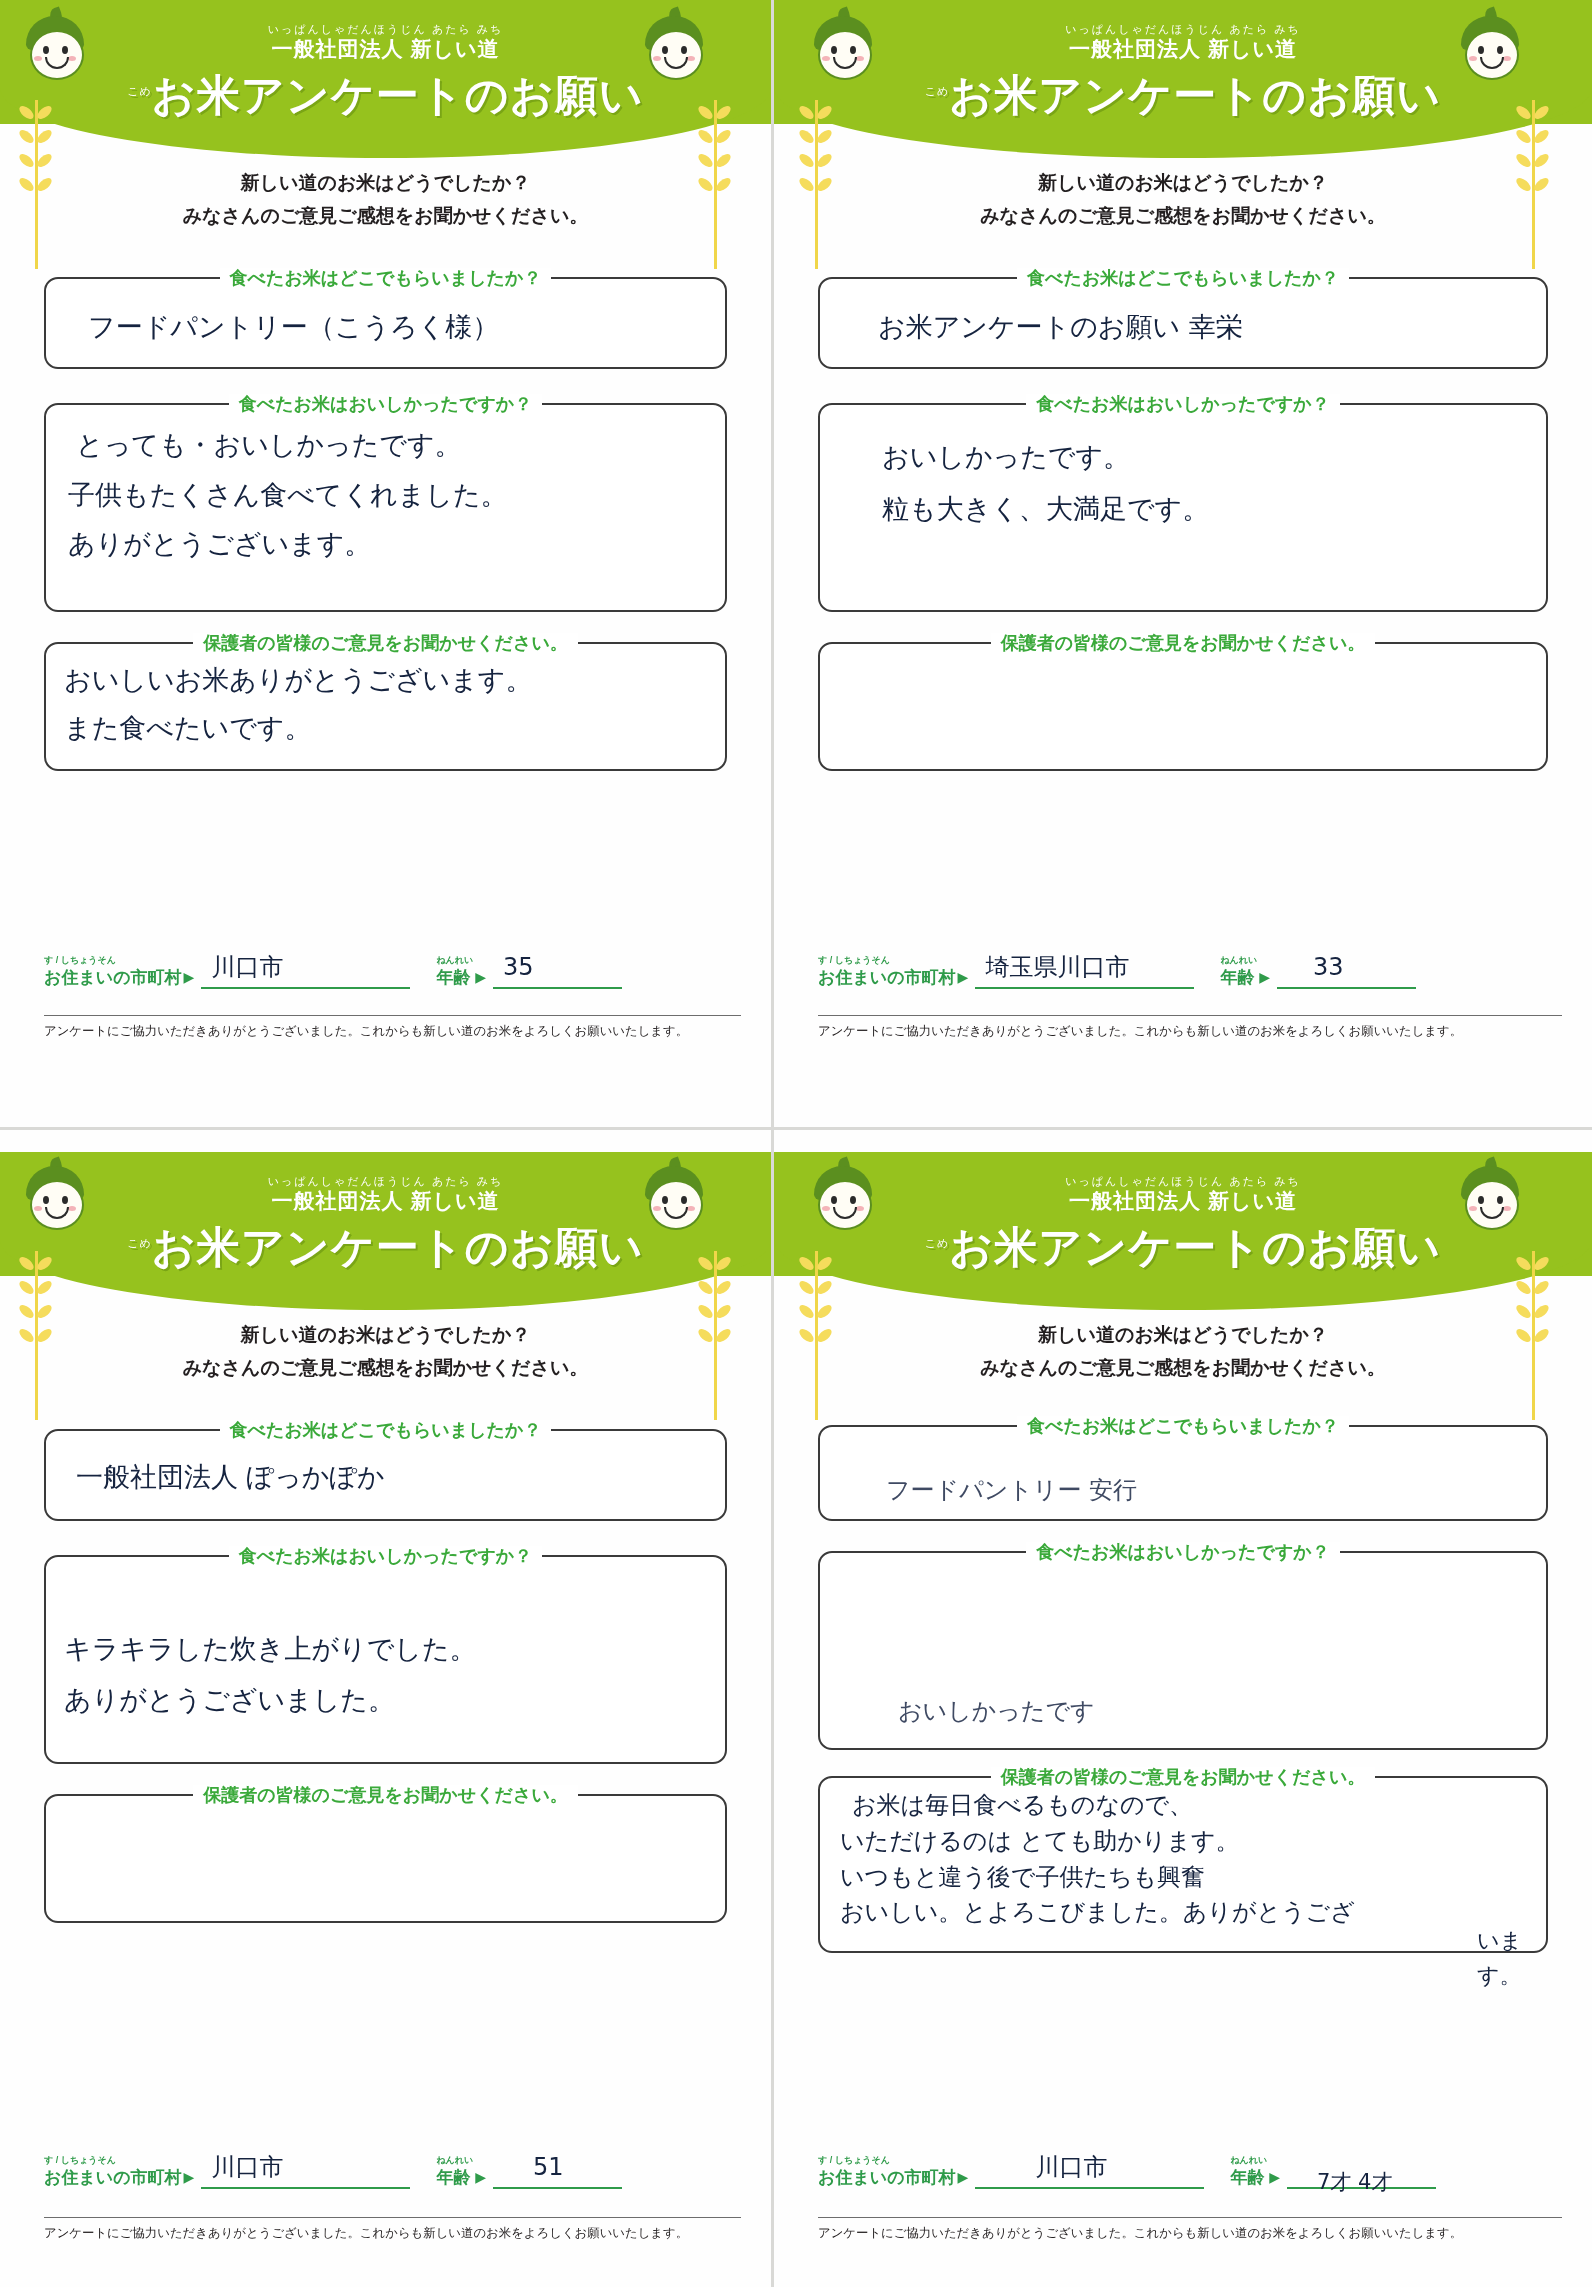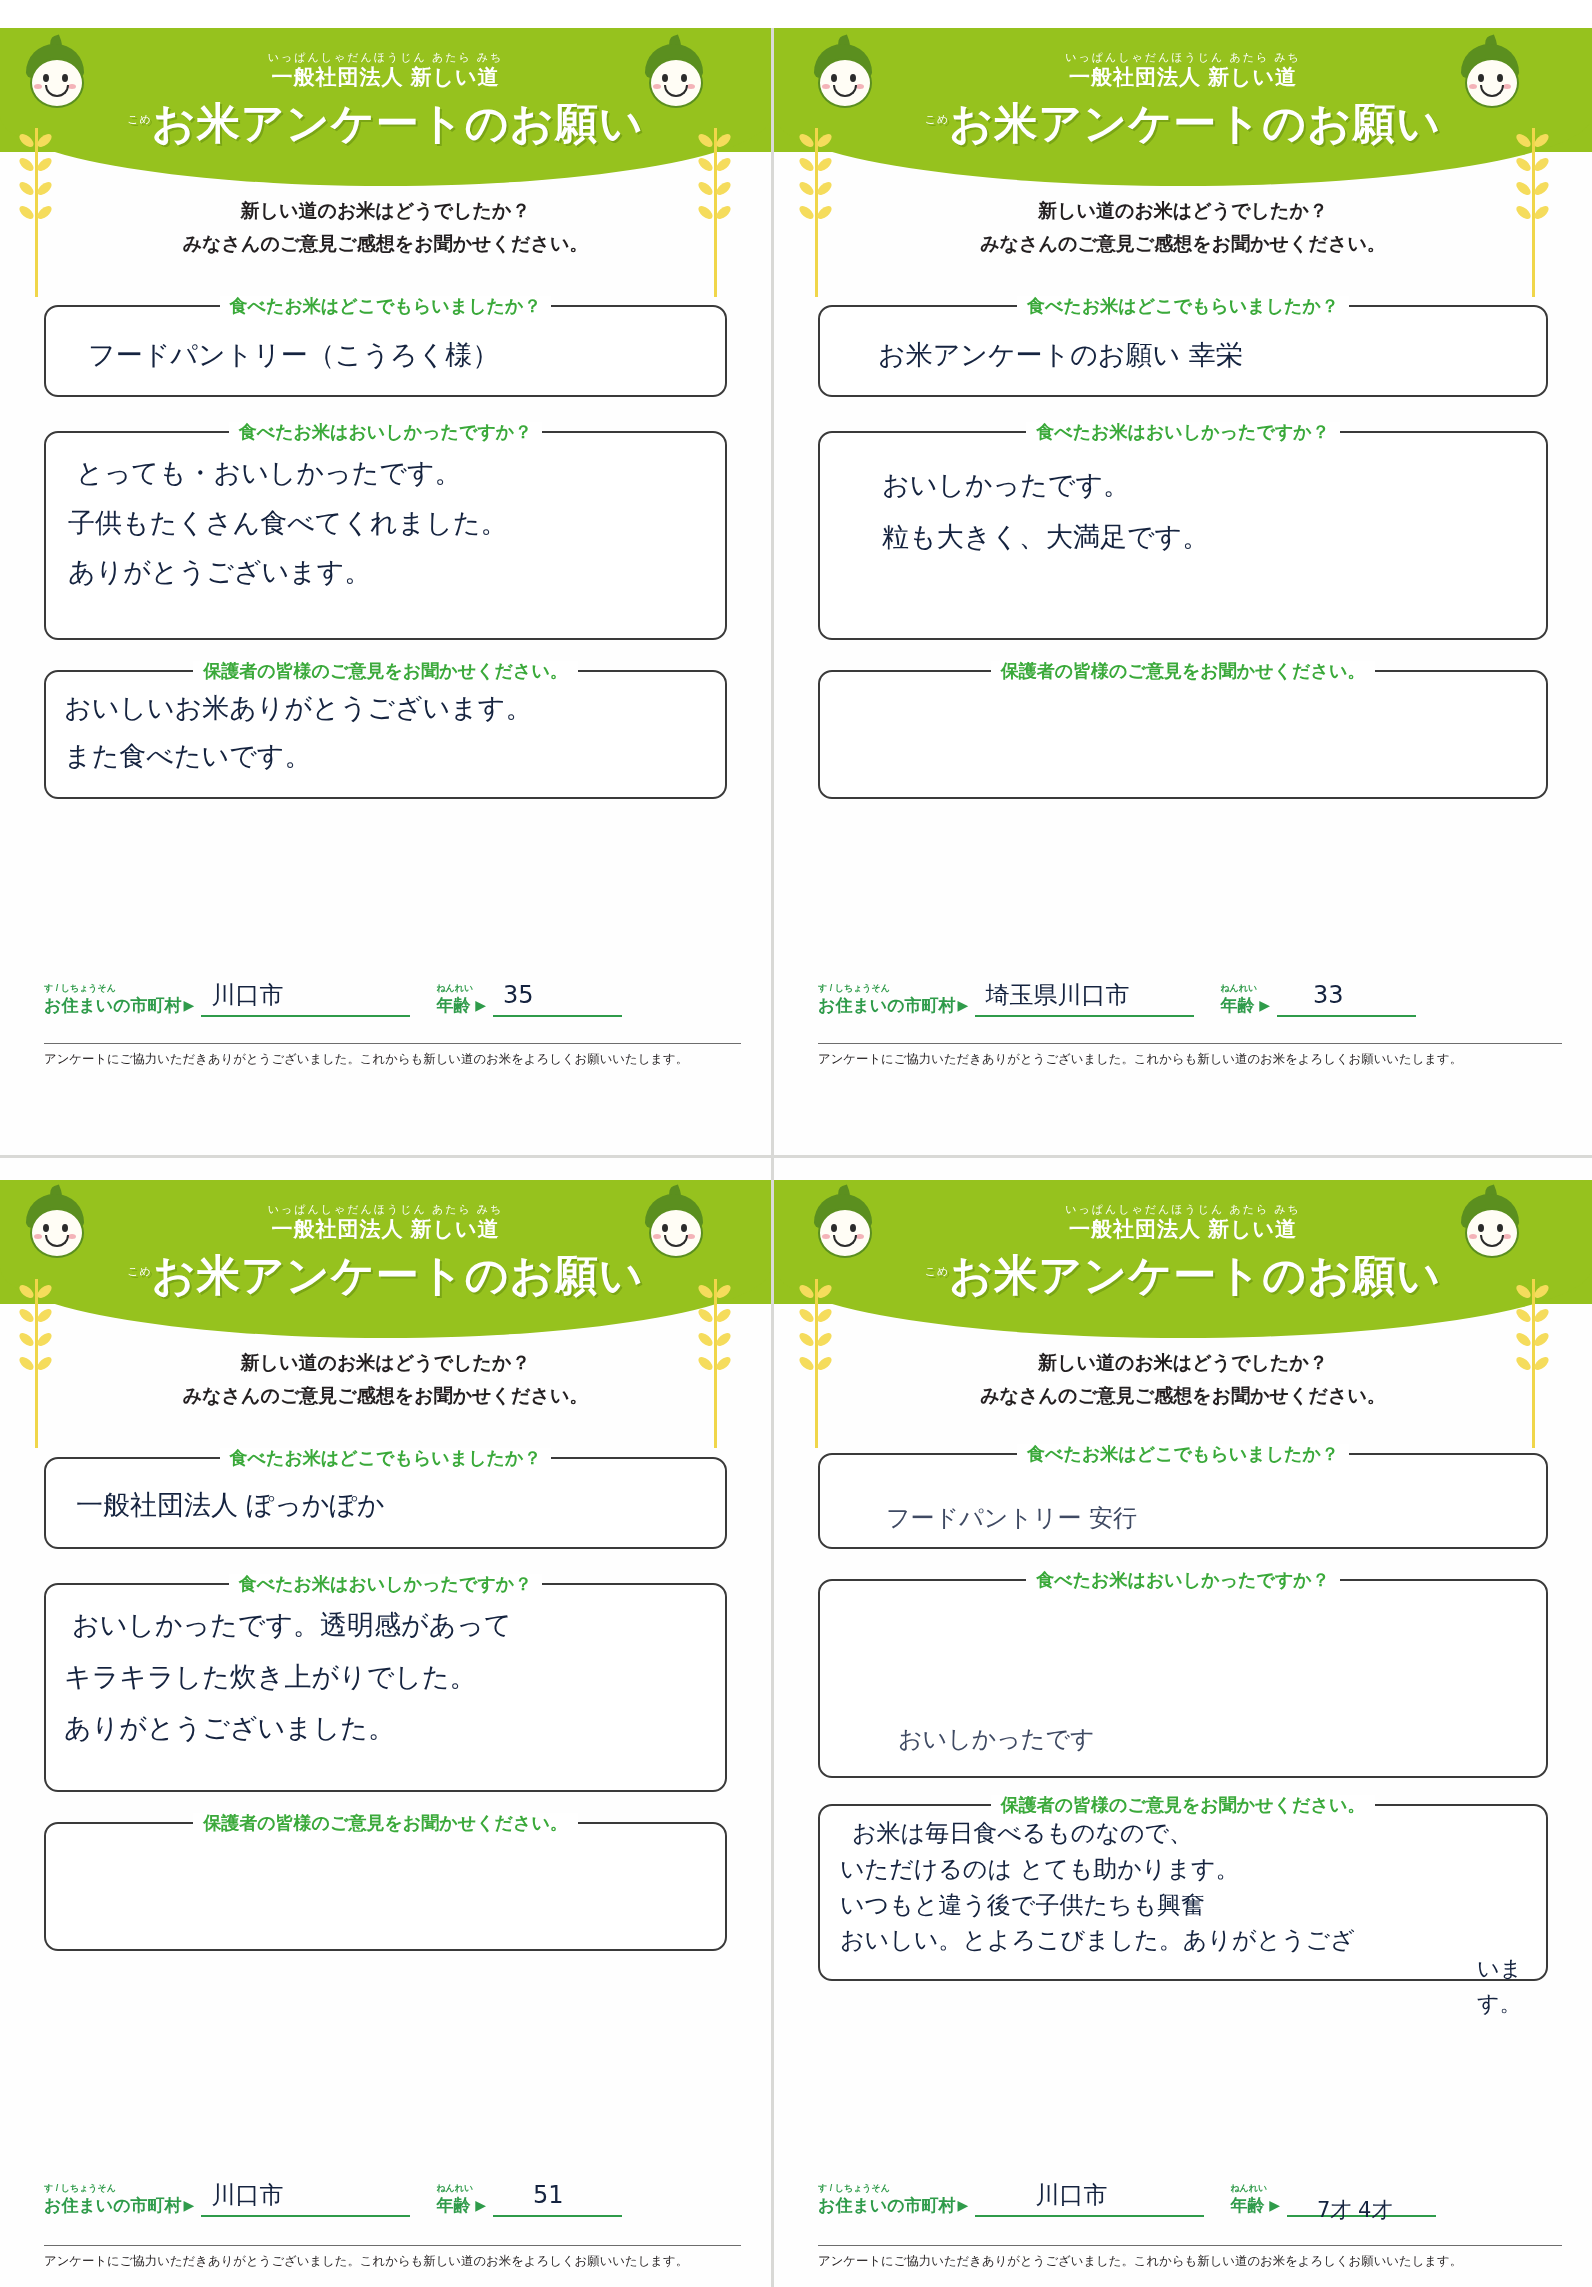--- a/index.html
+++ b/index.html
@@ -1,17 +1,17 @@
 <!DOCTYPE html>
 <html><head>
 <meta charset="utf-8">
 <style>
   html,body{margin:0;padding:0;background:#ffffff;}
   body{width:1592px;height:2288px;font-family:"Liberation Sans",sans-serif;color:#231f20;}
-  .sheet{position:relative;width:1592px;height:1620px;background:#4c1d95;margin-top:28px;}
+  .sheet{position:relative;width:1592px;height:1620px;background:#4c1d95;}
   .grid{position:absolute;inset:0;display:grid;grid-template-columns:774px 818px;grid-template-rows:1130px 1157px;}
   .card{position:relative;background:#fefefe;overflow:hidden;box-sizing:border-box;}
   .card.c0{border-right:3px solid #d9d9d6;border-bottom:3px solid #d9d9d6;}
   .card.c1{border-bottom:3px solid #d9d9d6;}
   .card.c2{border-right:3px solid #d9d9d6;}
 
   
   .header{position:relative;background:#96c21e;height:124px;border-radius:0 0 0 0;}
   .header:after{content:"";position:absolute;left:0;right:0;bottom:-34px;height:70px;background:#96c21e;border-radius:0 0 50% 50%/0 0 100% 100%;}
   .hdr-org{position:relative;z-index:3;text-align:center;color:#ffffff;font-size:21px;font-weight:bold;letter-spacing:1px;padding-top:22px;}
@@ -326,21 +326,20 @@
       <div class="qwrap" style="margin-top:44px;">
         <div class="qlabel"><span>食べたお米はどこでもらいましたか？</span></div>
         <div class="qbox" style="height:92px;">
           <div class="answer hand" style="left:30px;top:24px;">一般社団法人  ぽっかぽか</div>
         </div>
       </div>
 
       <div class="qwrap" style="margin-top:34px;">
         <div class="qlabel"><span>食べたお米はおいしかったですか？</span></div>
         <div class="qbox" style="height:209px;">
-          <div class="answer hand" style="left:26px;top:18px;">おいしかったです。透明感があって</div>
           <div class="answer hand" style="left:18px;top:70px;">キラキラした炊き上がりでした。</div>
           <div class="answer hand" style="left:18px;top:121px;">ありがとうございました。</div>
         </div>
       </div>
 
       <div class="qwrap" style="margin-top:30px;">
         <div class="qlabel"><span>保護者の皆様のご意見をお聞かせください。</span></div>
         <div class="qbox" style="height:129px;"></div>
       </div>
 

